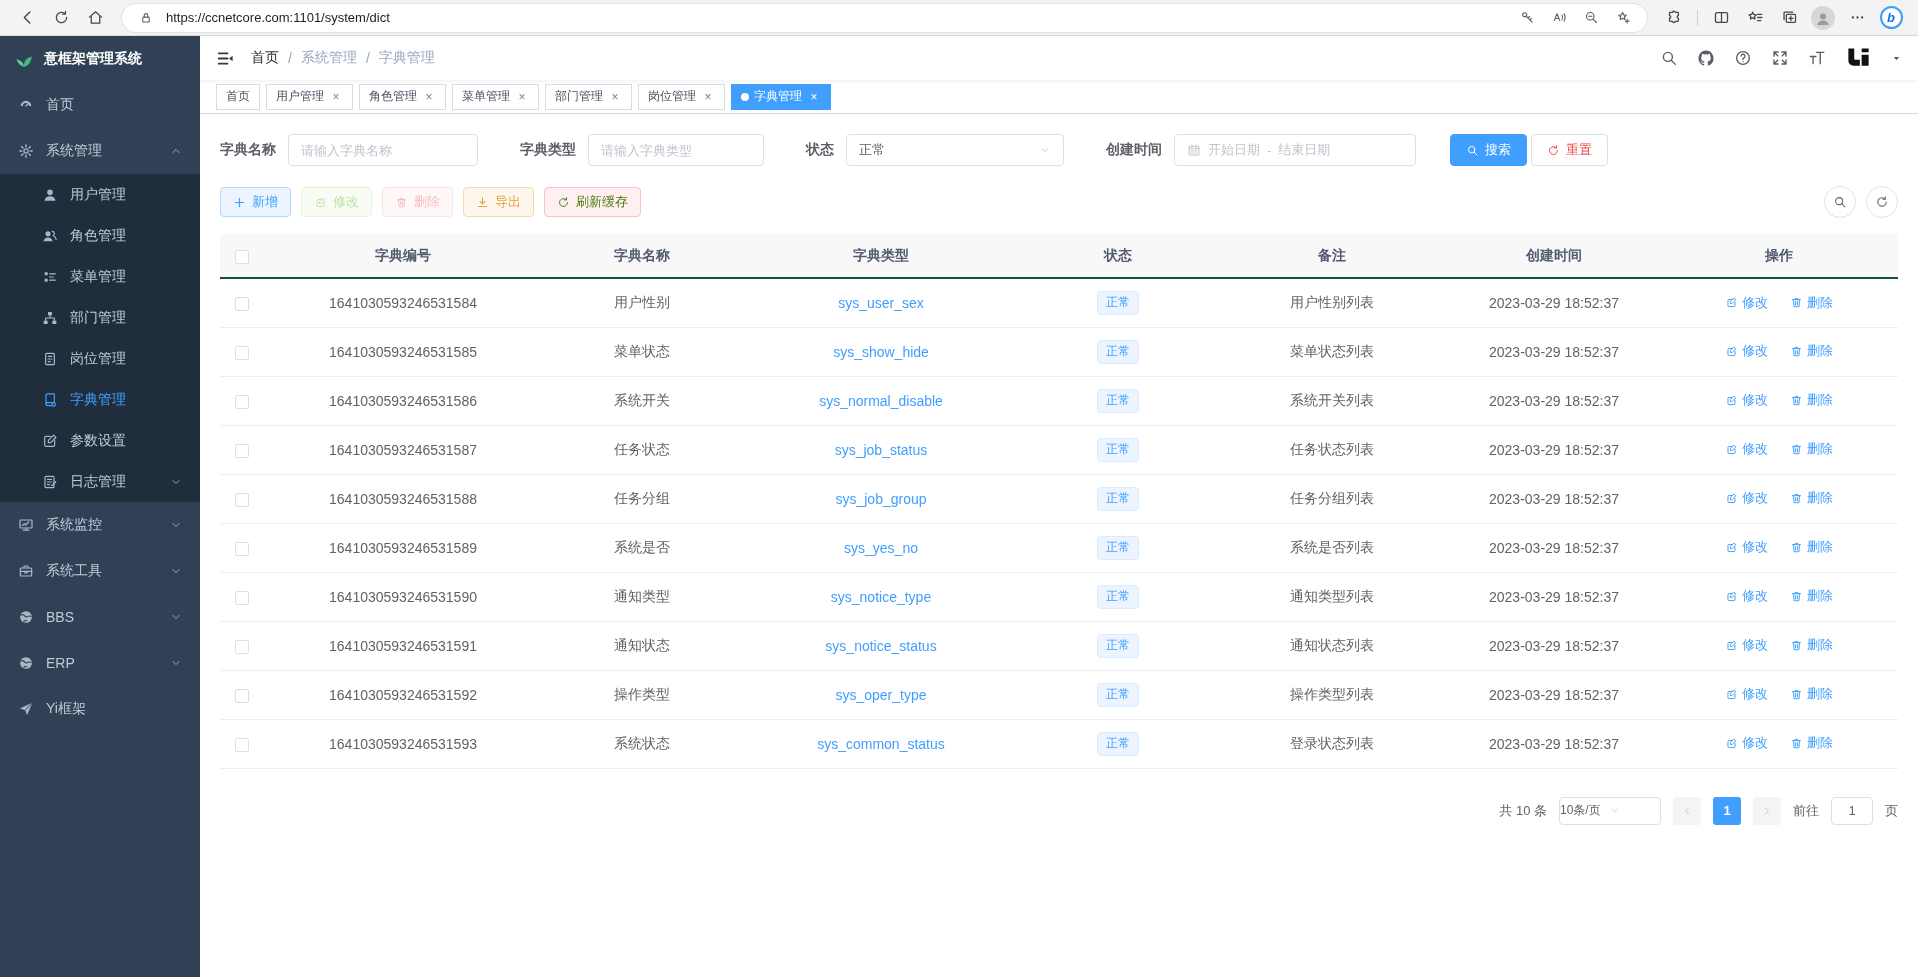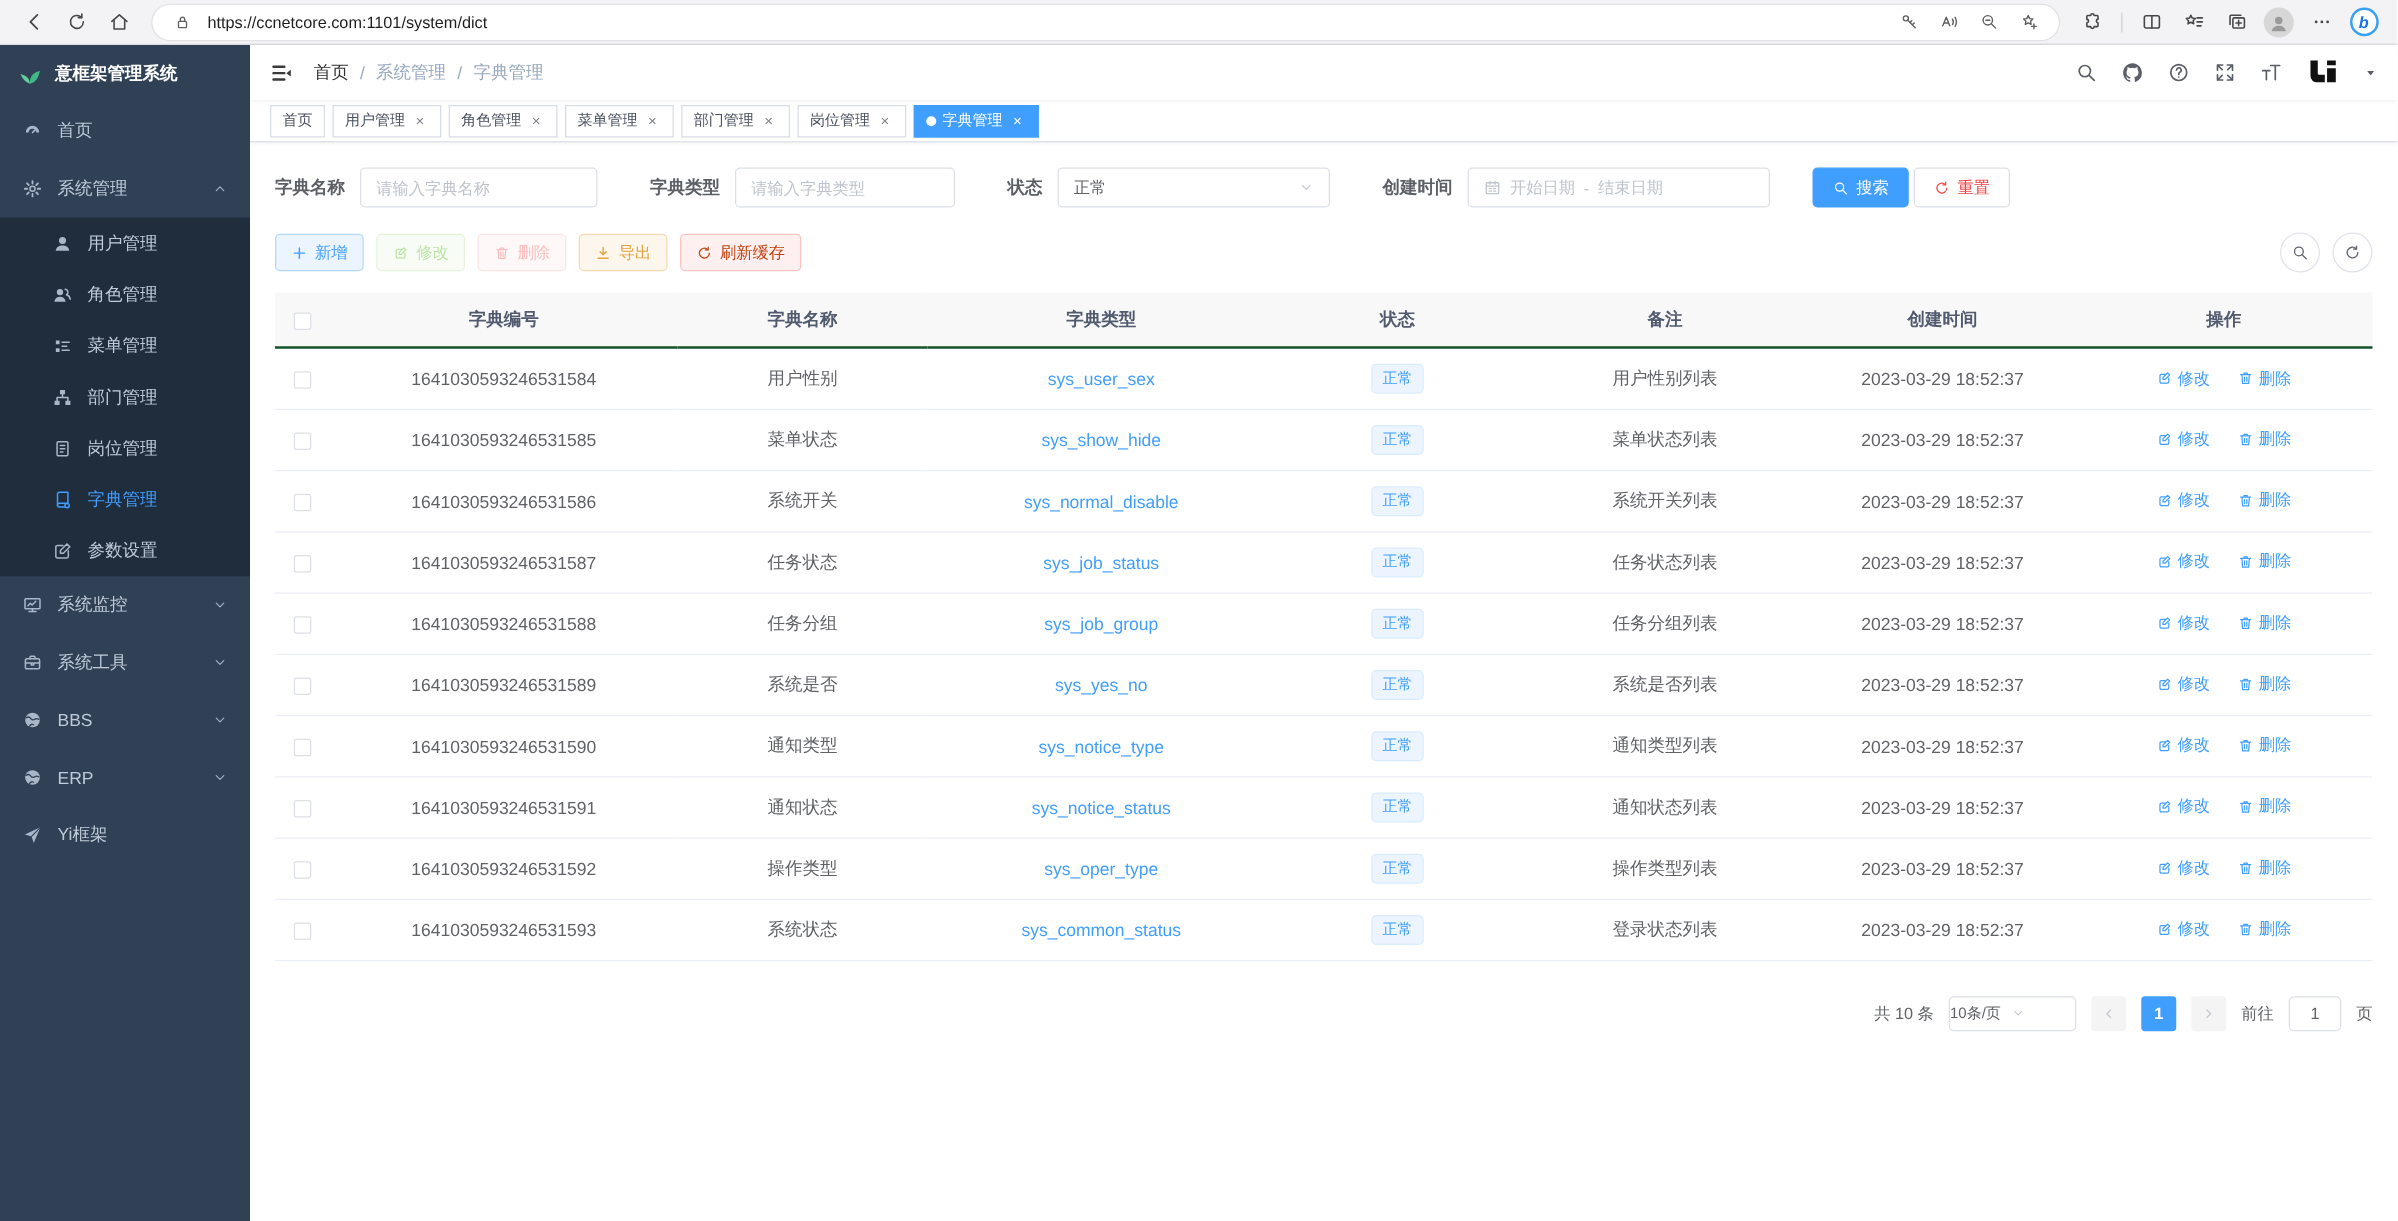--- a/index.html
+++ b/index.html
@@ -65,21 +65,21 @@
   .btn .bi{width:13px;height:13px}
   .btn-search{background:#409eff;color:#fff;border-color:#409eff;margin-left:34px}
   .btn-reset{background:#fff;color:#ef4444;border-color:#dcdfe6;margin-left:4px}
 
   .toolbar{display:flex;align-items:center;gap:10px;margin-top:20px}
   .btn-plain{height:30px;padding:0 12px}
   .b-add{color:#409eff;background:#ecf5ff;border-color:#b3d8ff}
   .b-edit{color:#67c23a;background:#f0f9eb;border-color:#c2e7b0;opacity:.45}
   .b-del{color:#f56c6c;background:#fef0f0;border-color:#fbc4c4;opacity:.45}
   .b-export{color:#e6a23c;background:#fdf6ec;border-color:#f5dab1}
-  .b-cache{color:#c2410c;background:#fef0f0;border-color:#fbc4c4}
+  .b-cache{color:#4d7c0f;background:#fef0f0;border-color:#fbc4c4}
   .tool-right{margin-left:auto;display:flex;gap:10px}
   .circle-btn{width:32px;height:32px;border-radius:50%;border:1px solid #e0e3e9;background:#fff;color:#5f6570;display:flex;align-items:center;justify-content:center;cursor:pointer}
   .circle-btn .bi{width:14px;height:14px}
 
   table{width:100%;border-collapse:collapse;margin-top:16px;table-layout:fixed}
   th{height:44px;background:#f8f8f9;color:#515a6e;font-size:14px;font-weight:bold;text-align:center;border-bottom:2px solid #14532d}
   td{height:49px;color:#606266;font-size:14px;text-align:center;border-bottom:1px solid #ebeef5;white-space:nowrap;overflow:hidden}
   .cb{display:inline-block;width:14px;height:14px;border:1px solid #dcdfe6;border-radius:2px;background:#fff;vertical-align:middle;cursor:pointer}
   td.link{color:#409eff;cursor:pointer}
   .tag{display:inline-flex;align-items:center;height:24px;padding:0 8px;background:#ecf5ff;border:1px solid #d9ecff;color:#409eff;border-radius:4px;font-size:12px}
@@ -423,20 +423,29 @@
               <use href="#i-dict"></use>
             </svg>
           <span>字典管理</span>
         </div>
         <div class="mi">
           <svg class="ic mic">
               <use href="#i-editsq"></use>
             </svg>
           <span>参数设置</span>
         </div>
+        <div class="mi">
+          <svg class="ic mic">
+              <use href="#i-log"></use>
+            </svg>
+          <span>日志管理</span>
+          <svg class="ic arrow">
+              <use href="#i-chevdn"></use>
+            </svg>
+        </div>
       </div>
       <div class="mi">
         <svg class="ic mic">
             <use href="#i-monitor"></use>
           </svg>
         <span>系统监控</span>
         <svg class="ic arrow">
             <use href="#i-chevdn"></use>
           </svg>
       </div>

